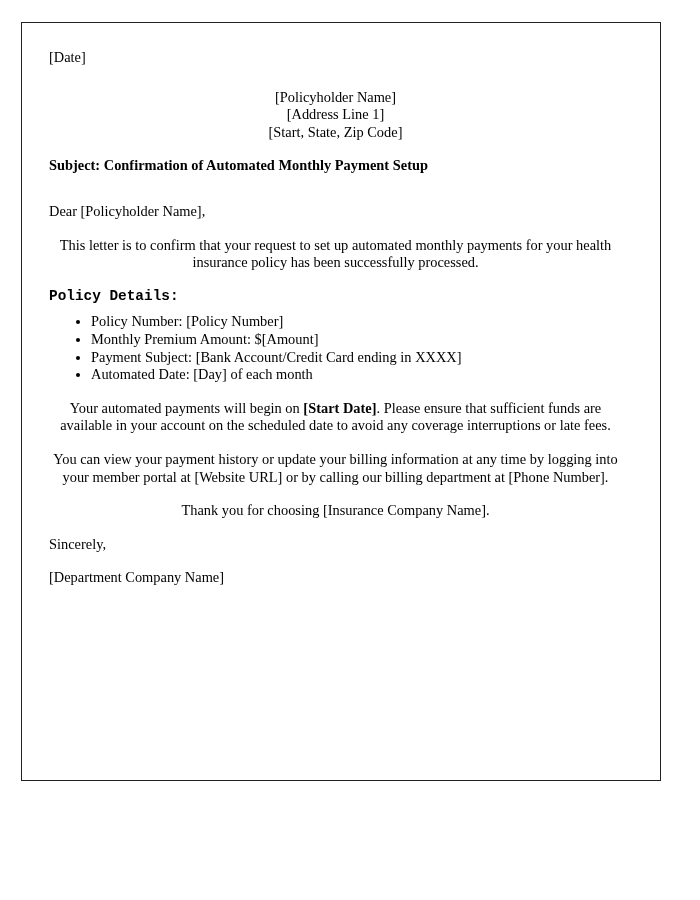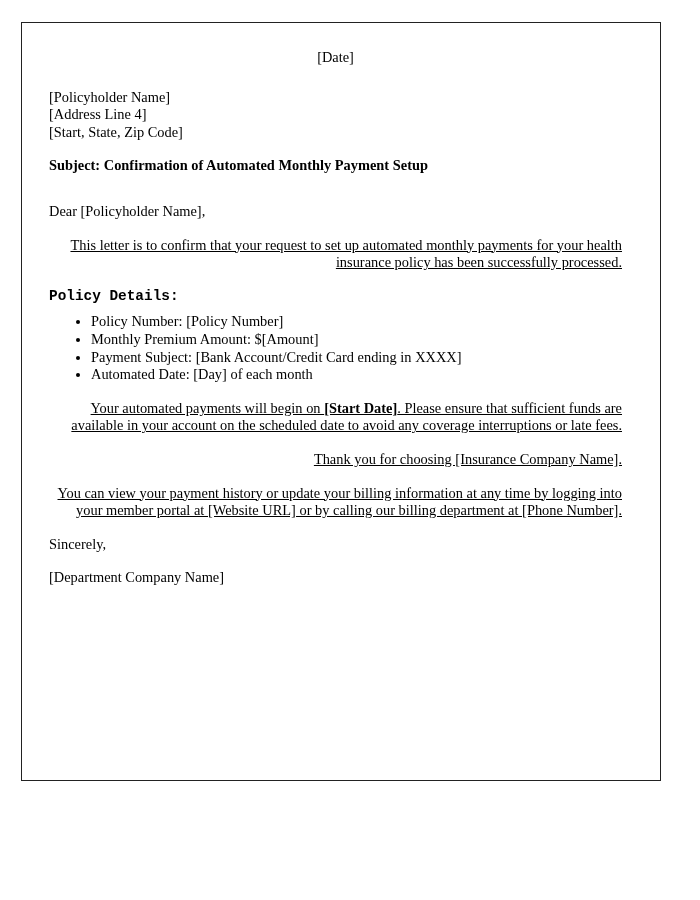--- a/index.html
+++ b/index.html
@@ -31,35 +31,35 @@
     font-size: 14.4px;
     line-height: 17.6px;
   }
 
   .block {
     margin: 0 0 16px 0;
   }
 
   .addr-line {
     display: block;
+    text-align: center;
   }
 
   .subject-line {
     font-weight: bold;
     margin: 0 0 28px 0;
   }
 
   .salutation {
     margin: 0 0 16px 0;
   }
 
   .para {
     margin: 0 0 16px 0;
-    text-align: right;
-    text-decoration: underline;
+    text-align: center;
   }
 
   .section-heading {
     font-weight: bold;
     margin: 0 0 8px 0;
     font-family: Liberation Mono, monospace;
   }
 
   ul.detail-list {
     margin: 0 0 16px 0;
@@ -82,59 +82,58 @@
 
   .signature-block {
     margin: 0;
   }
   .signature-block span {
     display: block;
   }
 
   .date-block {
     margin: 0 0 22px 0;
-    text-align: center;
   }
 </style>
 </head>
 <body>
 
 <div class="letter-page">
   <div class="letter-body">
 
     <div class="date-block">
       <span>[Date]</span>
     </div>
 
     <div class="block">
       <span class="addr-line">[Policyholder Name]</span>
-      <span class="addr-line">[Address Line 4]</span>
+      <span class="addr-line">[Address Line 1]</span>
       <span class="addr-line">[Start, State, Zip Code]</span>
     </div>
 
     <div class="subject-line">Subject: Confirmation of Automated Monthly Payment Setup</div>
 
     <div class="salutation">Dear [Policyholder Name],</div>
 
     <div class="para">This letter is to confirm that your request to set up automated monthly payments for your health insurance policy has been successfully processed.</div>
 
     <div class="section-heading">Policy Details:</div>
 
     <ul class="detail-list">
       <li>Policy Number: [Policy Number]</li>
       <li>Monthly Premium Amount: $[Amount]</li>
       <li>Payment Subject: [Bank Account/Credit Card ending in XXXX]</li>
       <li>Automated Date: [Day] of each month</li>
     </ul>
 
     <div class="para"><span>Your automated payments will begin on </span><span class="bold-inline">[Start Date]</span><span>. Please ensure that sufficient funds are available in your account on the scheduled date to avoid any coverage interruptions or late fees.</span></div>
 
+    <div class="para">You can view your payment history or update your billing information at any time by logging into your member portal at [Website URL] or by calling our billing department at [Phone Number].</div>
+
     <div class="para">Thank you for choosing [Insurance Company Name].</div>
-
-    <div class="para">You can view your payment history or update your billing information at any time by logging into your member portal at [Website URL] or by calling our billing department at [Phone Number].</div>
 
     <div class="signoff">Sincerely,</div>
 
     <div class="signature-block">
       <span>[Department Company Name]</span>
     </div>
 
   </div>
 </div>
 

